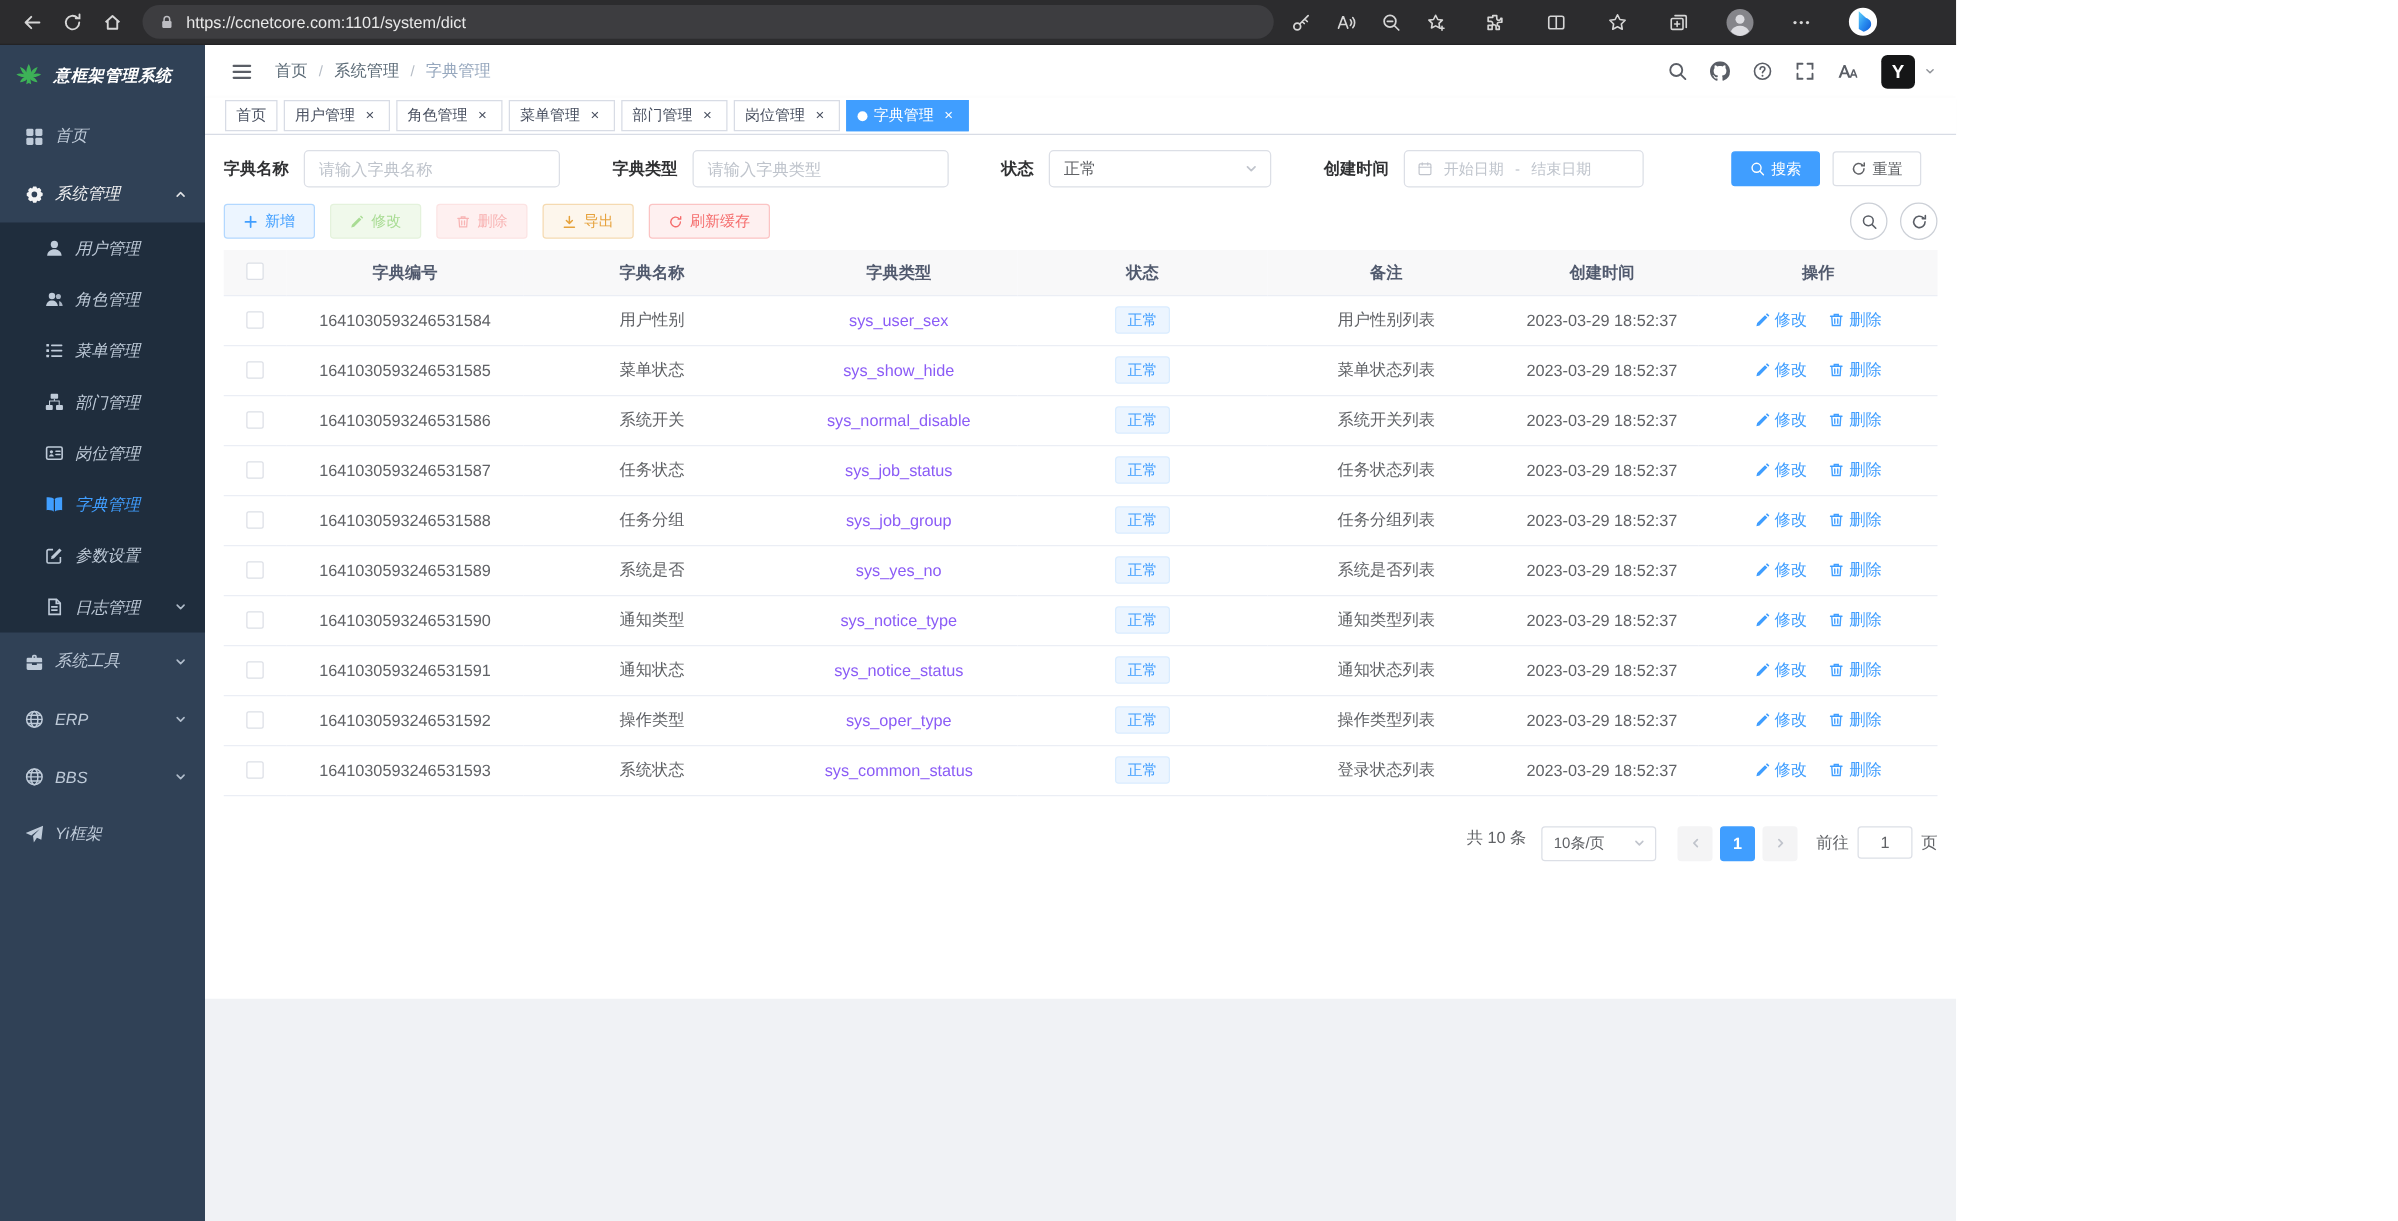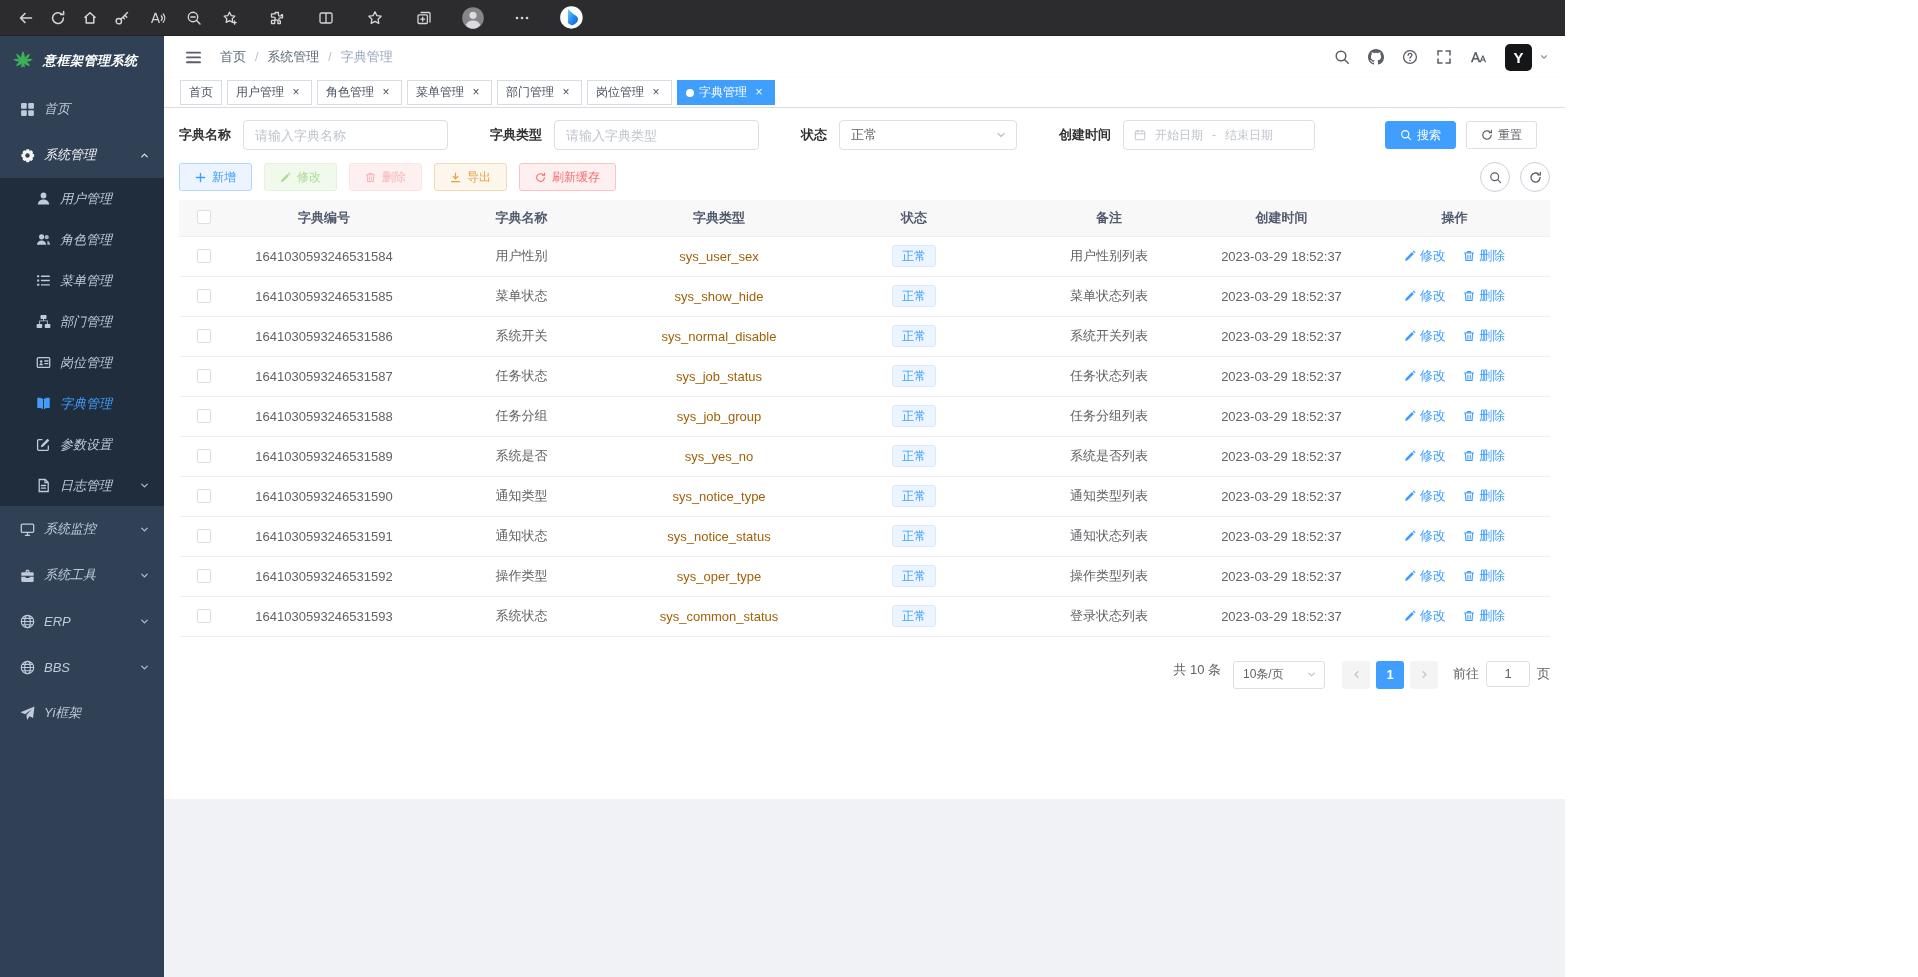--- a/index.html
+++ b/index.html
@@ -89,21 +89,21 @@
   .mbtn.cache { color:#f56c6c; background:#fef0f0; border-color:#fbc4c4; }
   .tool-right { margin-left:auto; display:flex; gap:10px; }
   .circle-btn { width:30px; height:30px; border-radius:50%; border:1px solid #ccd0d7; background:#fff; color:#5a5e66; display:flex; align-items:center; justify-content:center; cursor:pointer; }
   .circle-btn .ic { font-size:13px; }
 
   
   table.dict { width:100%; border-collapse:collapse; table-layout:fixed; }
   table.dict th { height:36px; background:#f8f8f9; color:#515a6e; font-size:13px; font-weight:bold; text-align:center; border-bottom:1px solid #ebeef5; }
   table.dict td { height:40px; font-size:13px; color:#606266; text-align:center; border-bottom:1px solid #ebeef5; overflow:hidden; text-overflow:ellipsis; white-space:nowrap; }
   .checkbox { display:inline-block; width:14px; height:14px; border:1px solid #dcdfe6; border-radius:2px; background:#fff; vertical-align:-2px; cursor:pointer; }
-  .type-link { color:#a16207; cursor:pointer; }
+  .type-link { color:#8b5cf6; cursor:pointer; }
   .status-tag { display:inline-block; height:22px; line-height:20px; padding:0 9px; font-size:12px; color:#409eff; background:#ecf5ff; border:1px solid #d9ecff; border-radius:3px; }
   .op-link { display:inline-flex; align-items:center; gap:4px; color:#409eff; font-size:13px; cursor:pointer; }
   .op-link .ic { font-size:12px; }
   .op-link + .op-link { margin-left:14px; }
 
   
   .pagination { display:flex; align-items:flex-start; justify-content:flex-end; margin-top:24px; font-size:13px; color:#606266; }
   .pg-total { margin-right:12px; }
   .pg-sizes { width:92px; height:28px; border:1px solid #dcdfe6; border-radius:3px; background:#fff; display:flex; align-items:center; justify-content:space-between; padding:0 7px 0 9px; font-size:12px; color:#606266; cursor:pointer; margin-right:14px; }
   .pg-sizes .ic { color:#c0c4cc; font-size:11px; }
@@ -137,20 +137,29 @@
         </span>
       </div>
     <div class="nav-btn">
         <span class="ic">
           <svg width="1em" height="1em" viewBox="0 0 16 16" fill="none" stroke="currentColor" stroke-width="1.5" stroke-linejoin="round">
             <path d="M2.5 7.8L8 2.8l5.5 5M4.2 6.8V13h7.6V6.8"></path>
           </svg>
         </span>
       </div>
 
+    <div class="url-bar">
+      <span class="ic">
+          <svg width="1em" height="1em" viewBox="0 0 14 14">
+            <rect x="3" y="6.3" width="8" height="5.9" rx="1" fill="currentColor"></rect>
+            <path d="M4.6 6.3V4.7a2.4 2.4 0 0 1 4.8 0v1.6" fill="none" stroke="currentColor" stroke-width="1.3"></path>
+          </svg>
+        </span>
+      <span class="url-text">https://ccnetcore.com:1101/system/dict</span>
+    </div>
 
     <div class="addr-group">
       <div class="nav-btn">
           <span class="ic">
             <svg width="1em" height="1em" viewBox="0 0 16 16" fill="none" stroke="currentColor" stroke-width="1.4" stroke-linecap="round">
               <circle cx="4.8" cy="11.2" r="2.7"></circle>
               <path d="M6.8 9.2L13.5 2.5M10.8 5.2l2 2M8.8 7.2l1.6 1.6"></path>
             </svg>
           </span>
         </div>
@@ -367,34 +376,20 @@
                   <path d="M5 7h4M5 9.4h4" stroke-linecap="round"></path>
                 </svg>
               </span>
               <span>日志管理</span>
               <span class="ic chev">
                 <svg width="1em" height="1em" viewBox="0 0 12 12" fill="none" stroke="currentColor" stroke-width="1.4" stroke-linecap="round" stroke-linejoin="round">
                   <path d="M3 4.5l3 3 3-3"></path>
                 </svg>
               </span>
             </div>
-          </div>
-          <div class="menu-item">
-            <span class="ic mi-icon">
-              <svg width="1em" height="1em" viewBox="0 0 14 14" fill="none" stroke="currentColor" stroke-width="1.2">
-                <rect x="1.2" y="2" width="11.6" height="7.6" rx="1"></rect>
-                <path d="M5 12.4h4M7 9.6v2.8" stroke-linecap="round"></path>
-              </svg>
-            </span>
-            <span>系统监控</span>
-            <span class="ic chev">
-              <svg width="1em" height="1em" viewBox="0 0 12 12" fill="none" stroke="currentColor" stroke-width="1.4" stroke-linecap="round" stroke-linejoin="round">
-                <path d="M3 4.5l3 3 3-3"></path>
-              </svg>
-            </span>
           </div>
           <div class="menu-item">
             <span class="ic mi-icon">
               <svg width="1em" height="1em" viewBox="0 0 14 14" fill="currentColor">
                 <path d="M5.2 4V3a1.3 1.3 0 0 1 1.3-1.3h1A1.3 1.3 0 0 1 8.8 3v1h3a1 1 0 0 1 1 1v2.2H1.2V5a1 1 0 0 1 1-1zm1.2 0h1.2V3H6.4z"></path>
                 <path d="M1.2 8.2h4v1.2h3.6V8.2h4V12a1 1 0 0 1-1 1H2.2a1 1 0 0 1-1-1z"></path>
               </svg>
             </span>
             <span>系统工具</span>
             <span class="ic chev">

